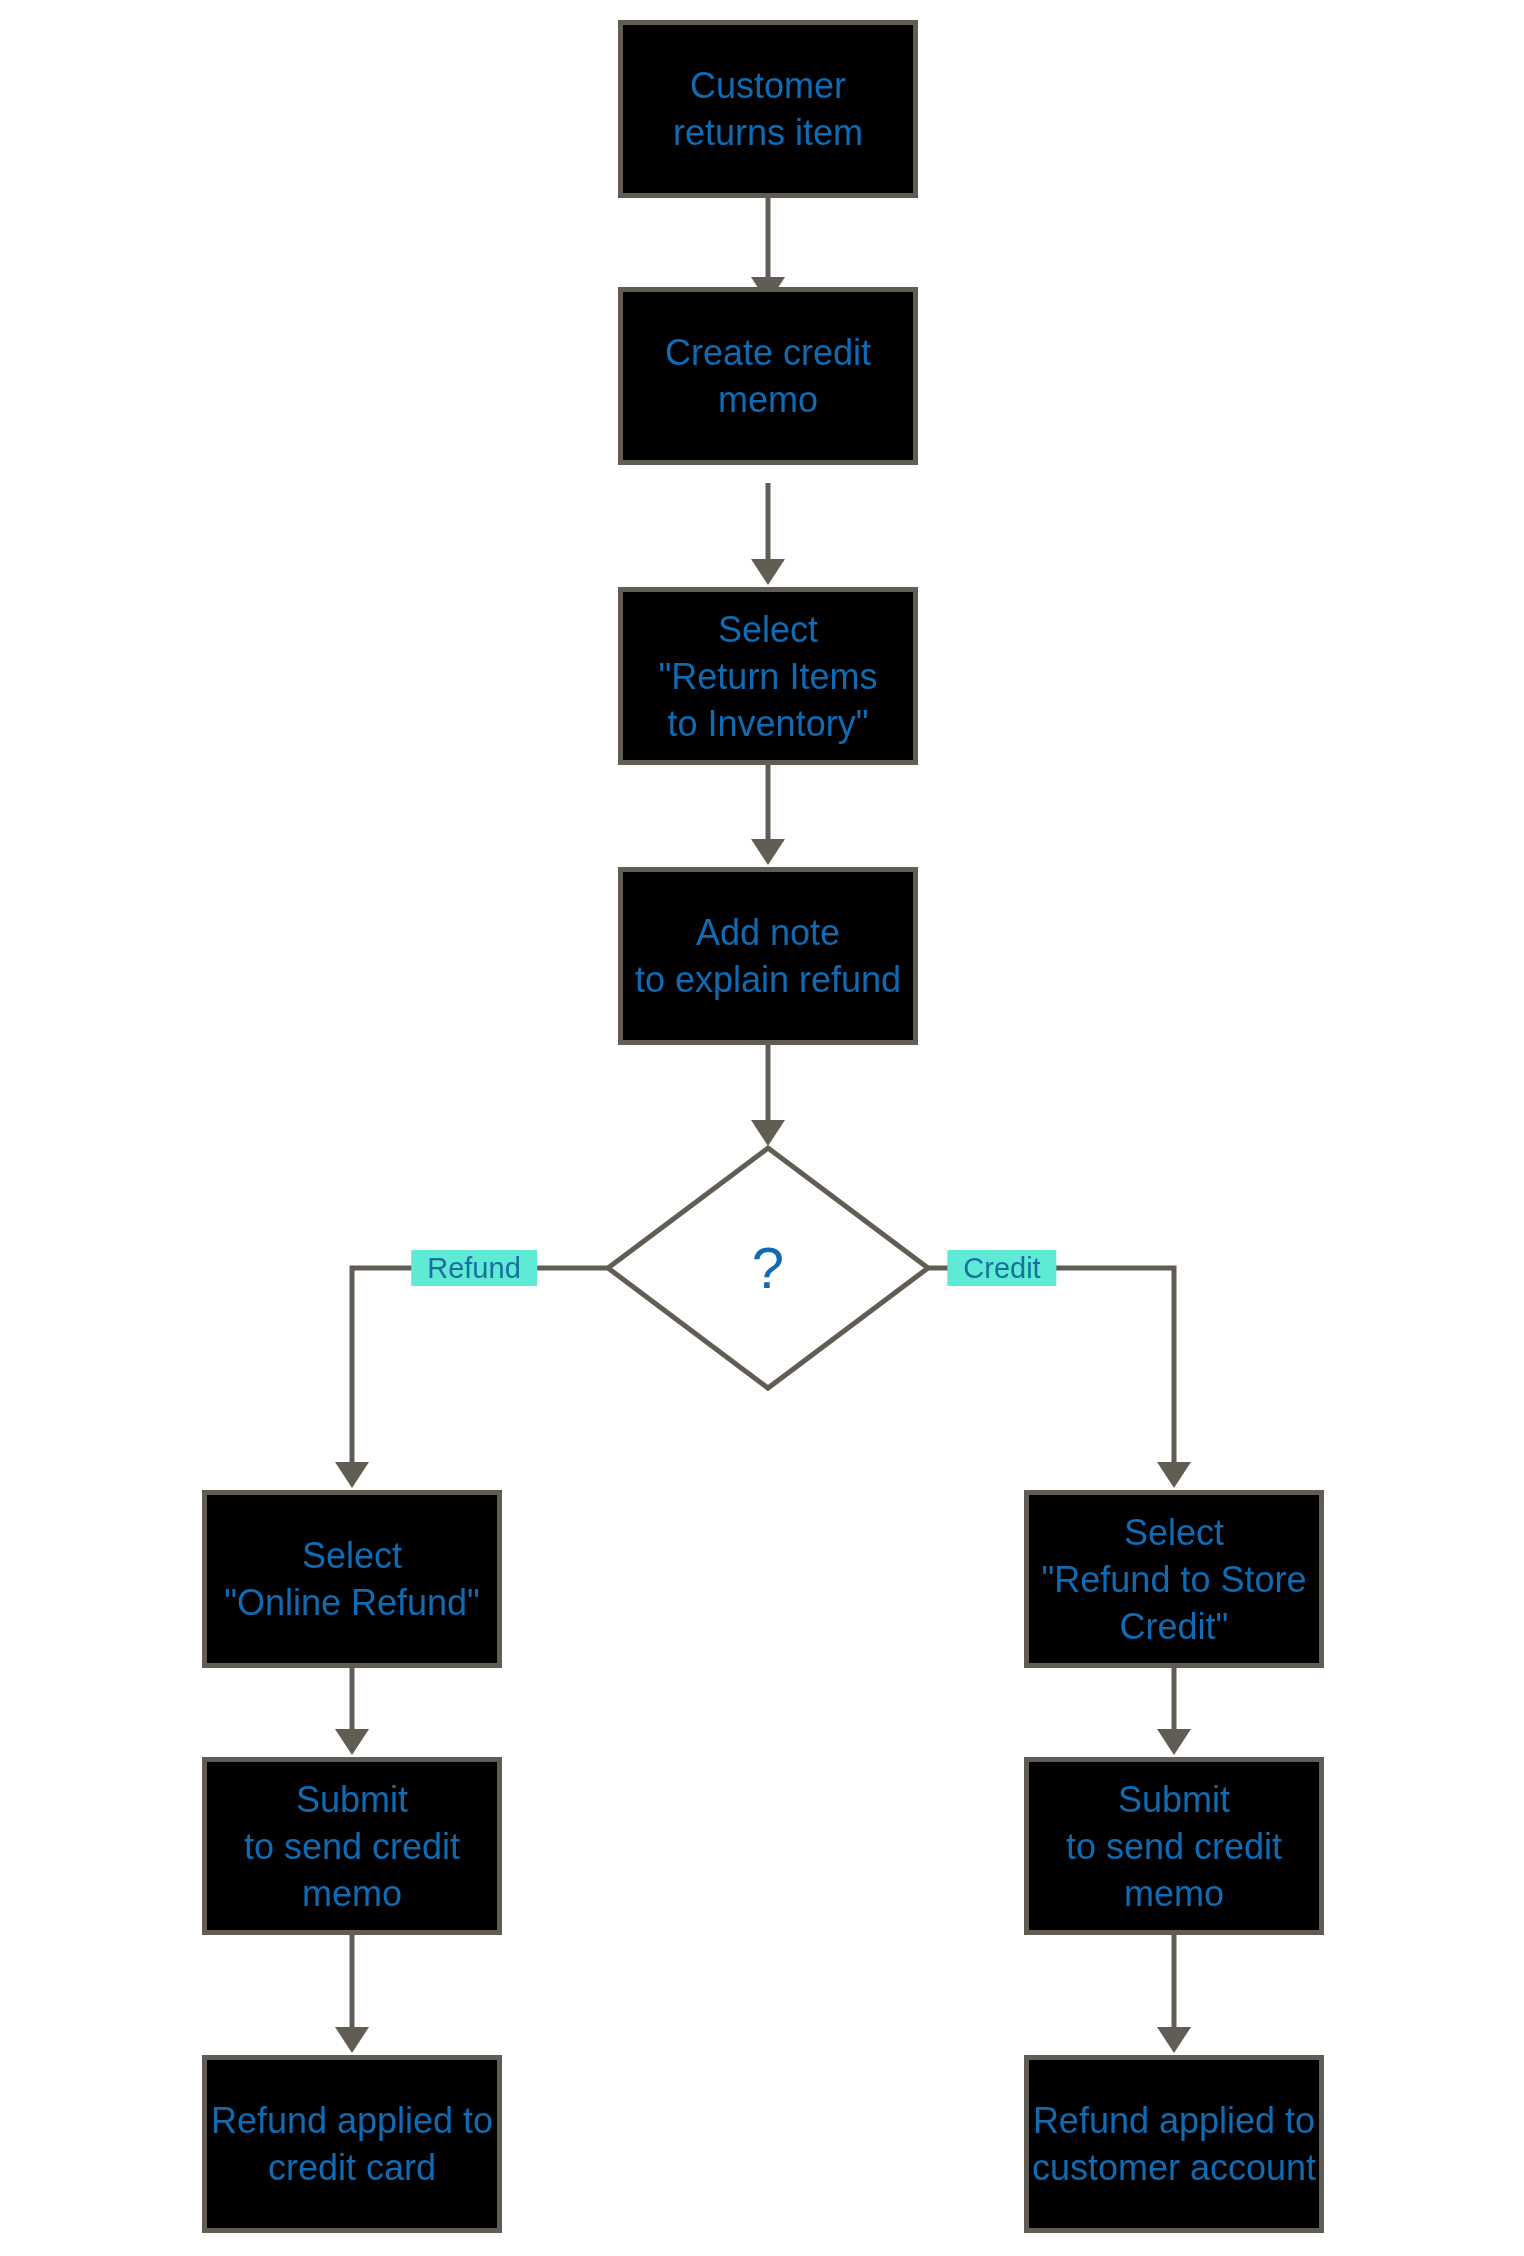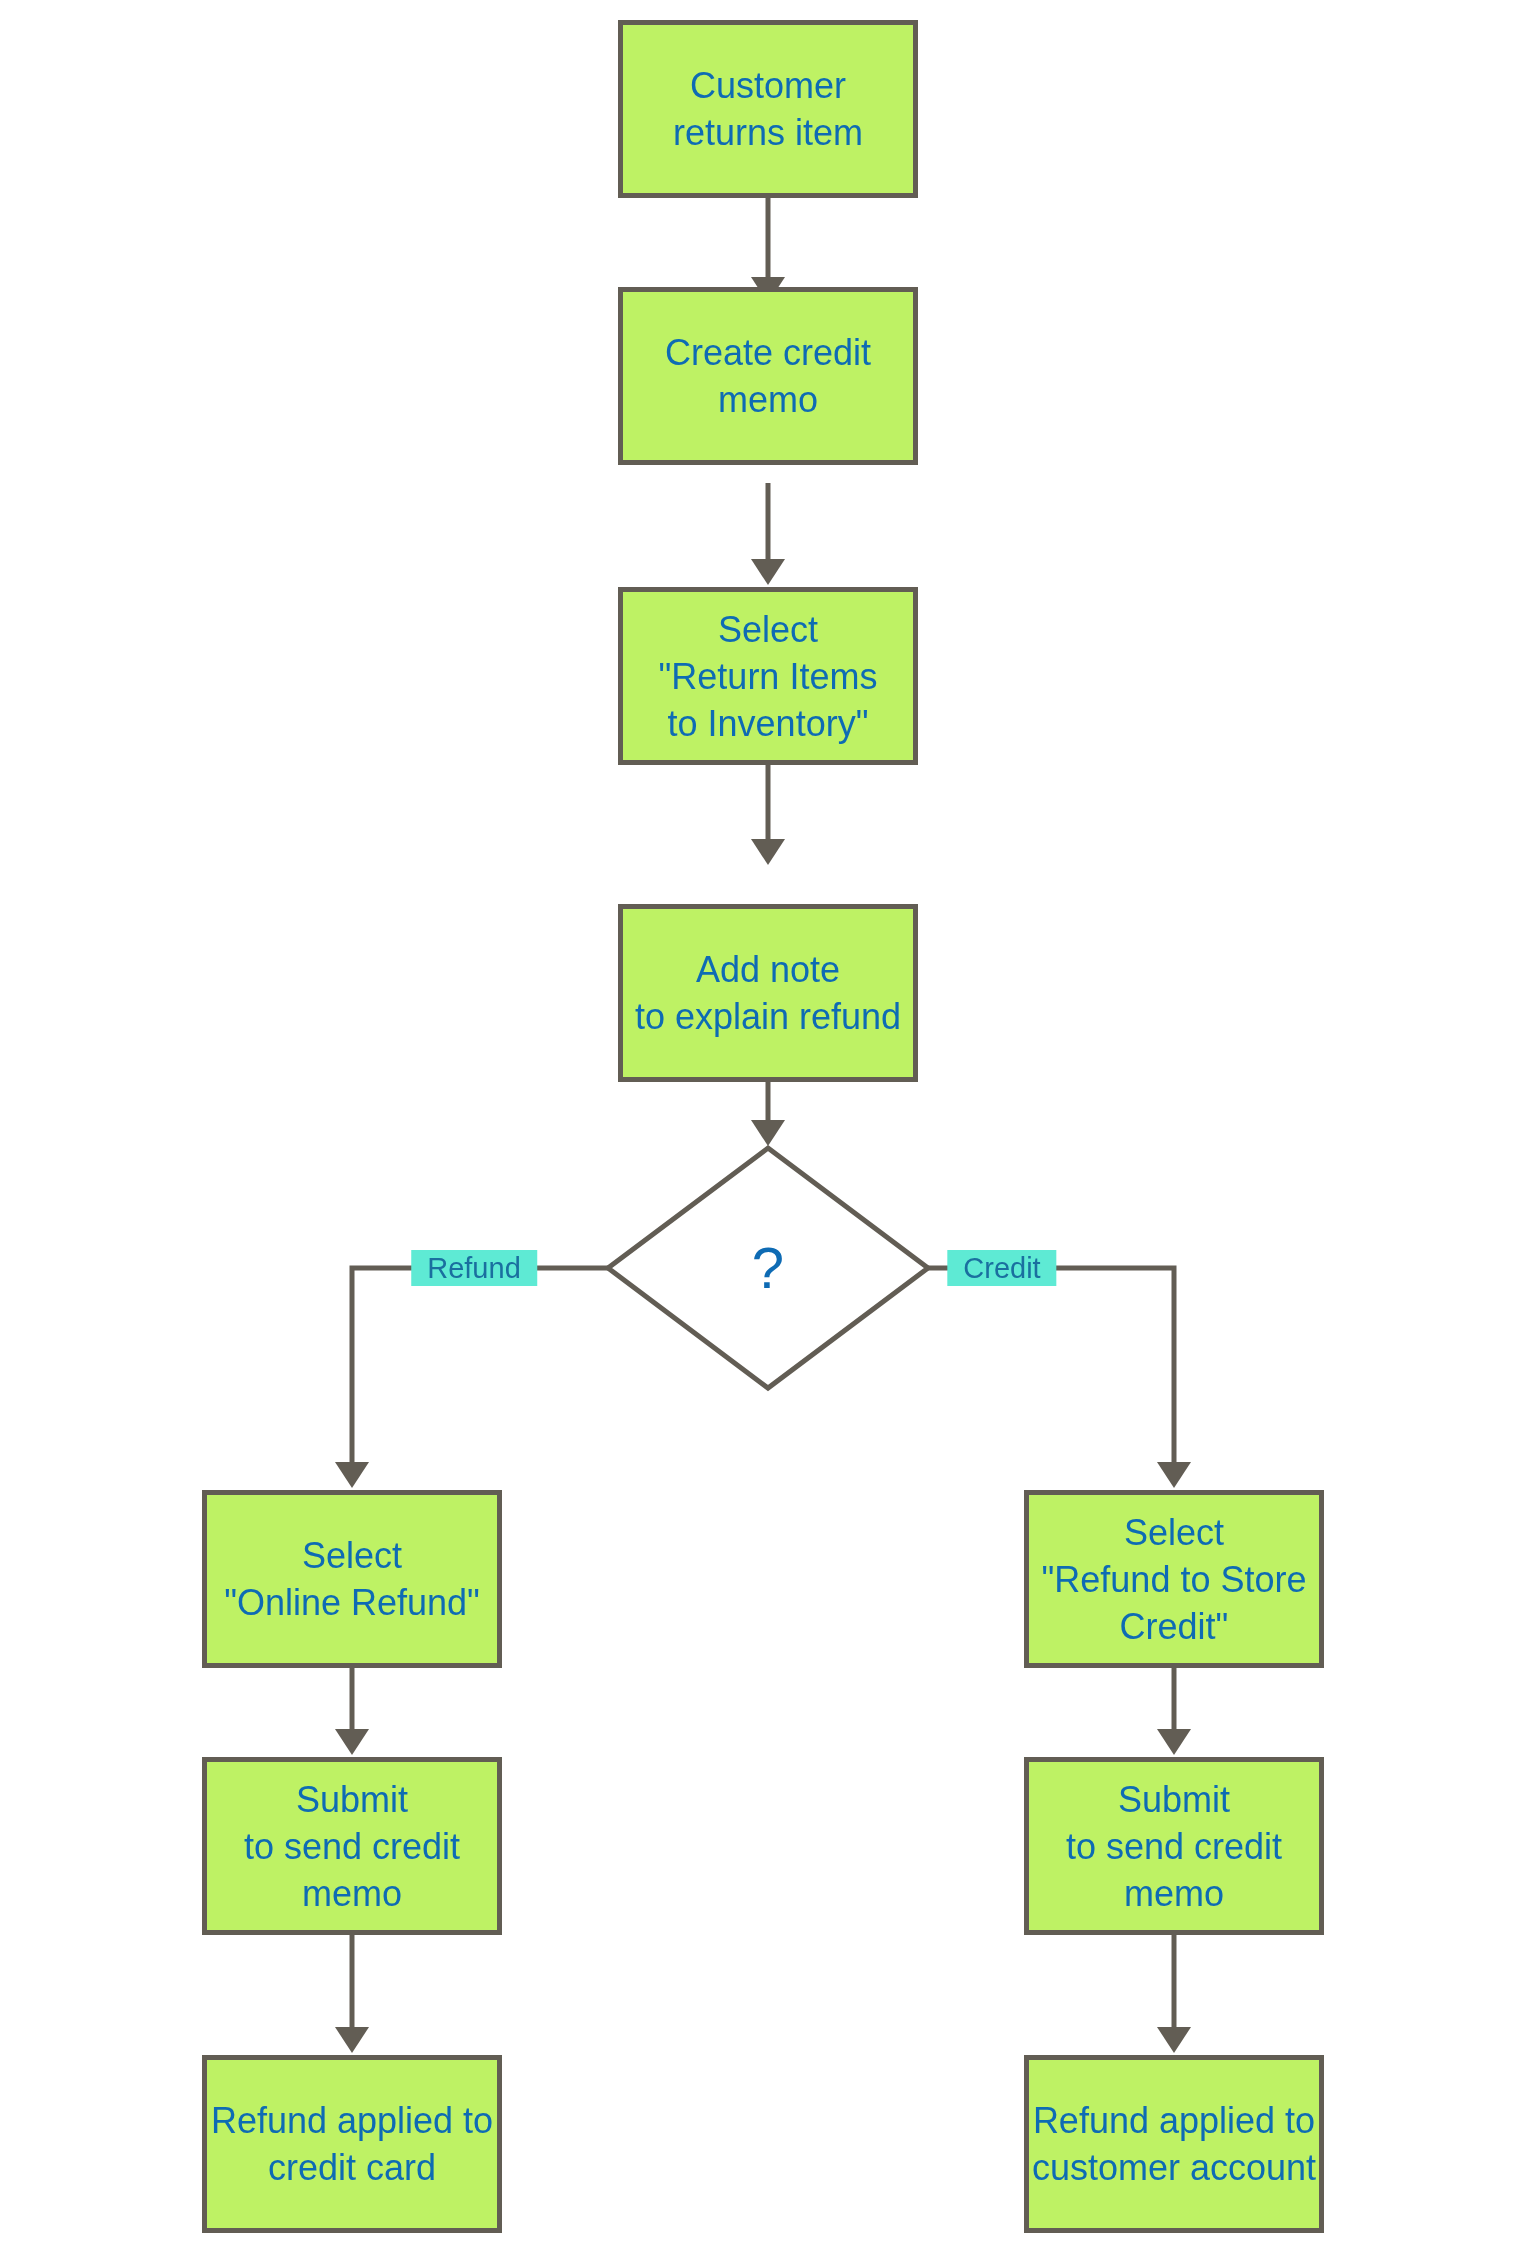--- a/index.html
+++ b/index.html
@@ -21,21 +21,21 @@
     top: 0;
     width: 1524px;
     height: 2256px;
   }
   .node {
     position: absolute;
     box-sizing: border-box;
     width: 300px;
     height: 178px;
     border: 5px solid var(--line, #625D54);
-    background: #bef264;
+    background: #000000;
     display: flex;
     align-items: center;
     justify-content: center;
     text-align: center;
     color: var(--node-text, #0E6BB4);
     font-size: 36px;
     line-height: 47px;
     white-space: pre-line;
   }
   .edge-label {
@@ -114,21 +114,21 @@
   <div class="node" style="left:618px; top:20px;">Customer
 returns item</div>
 
   <div class="node" style="left:618px; top:287px;">Create credit
 memo</div>
 
   <div class="node" style="left:618px; top:587px;">Select
 "Return Items
 to Inventory"</div>
 
-  <div class="node" style="left:618px; top:867px;margin-top:37px;">Add note
+  <div class="node" style="left:618px; top:867px;">Add note
 to explain refund</div>
 
   <div class="question-mark" style="left:768px; top:1268px;">?</div>
 
   <div class="edge-label" style="left:474px; top:1268px;">Refund</div>
 
   <div class="edge-label" style="left:1002px; top:1268px;">Credit</div>
 
   <div class="node" style="left:202px; top:1490px;">Select
 "Online Refund"</div>

